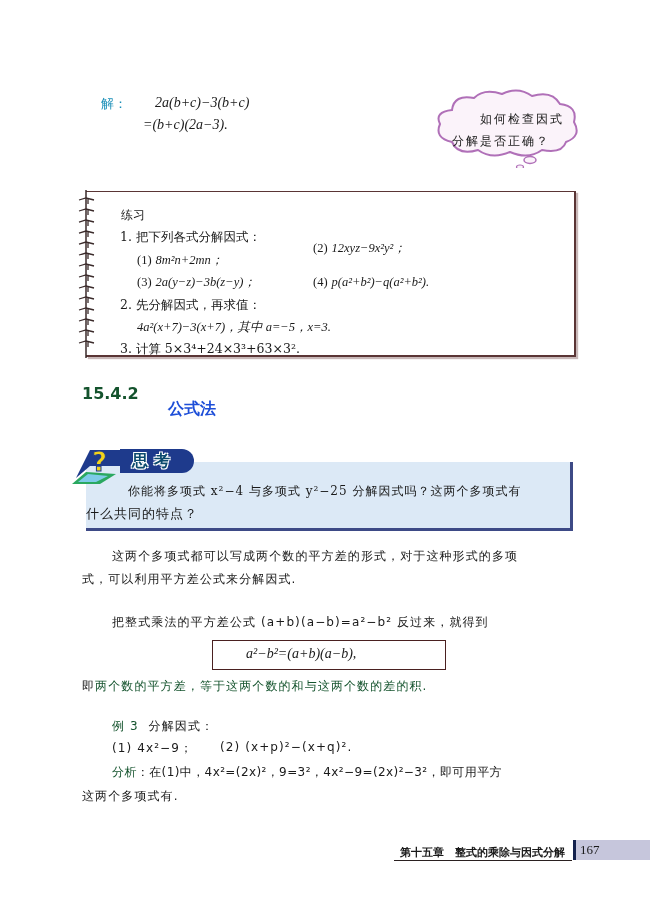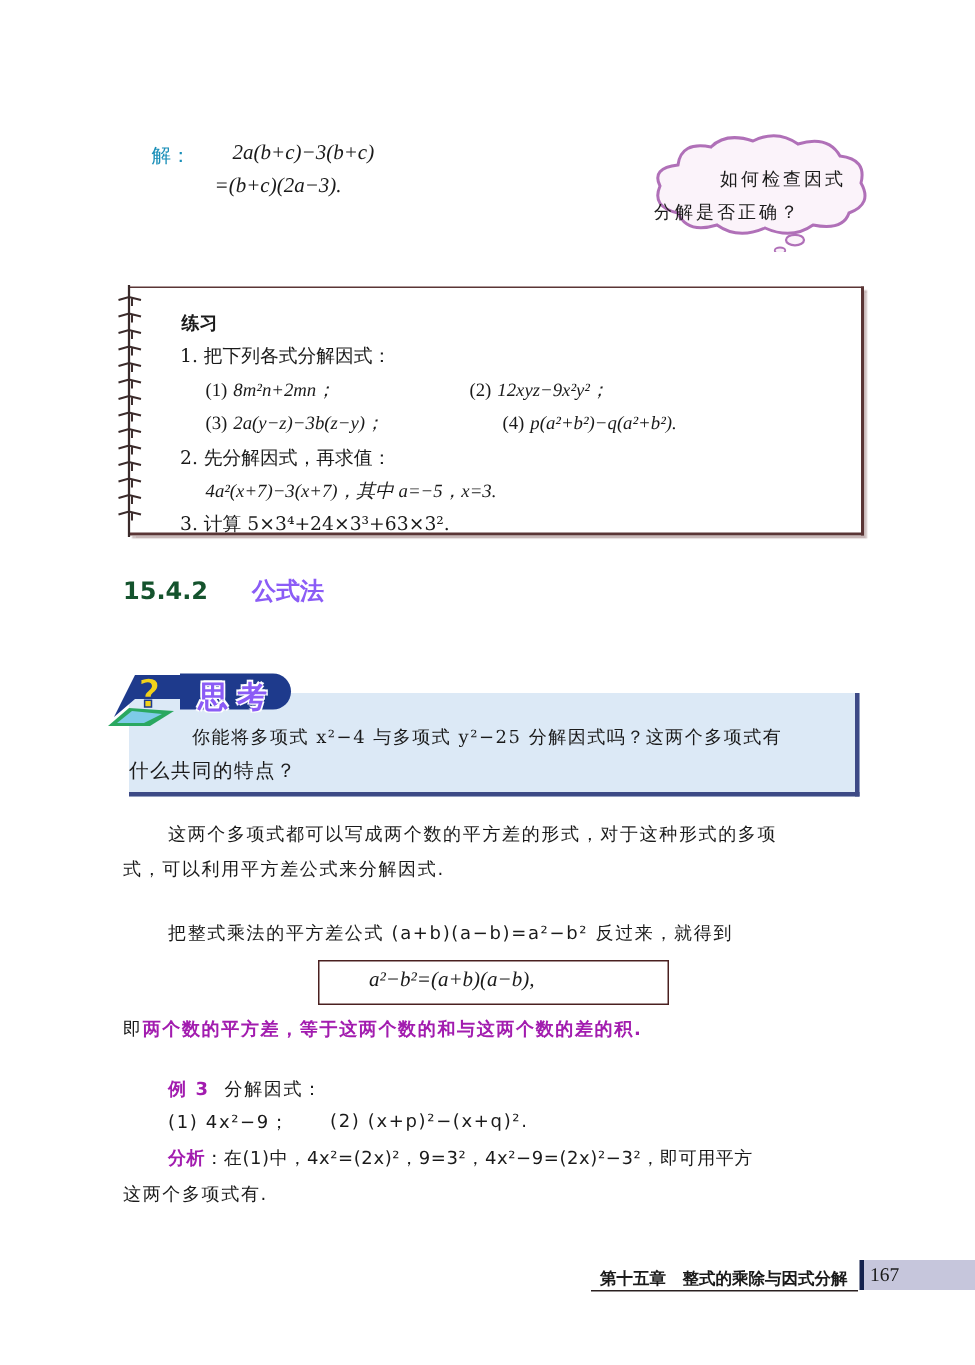--- a/index.html
+++ b/index.html
@@ -13,54 +13,54 @@
 
   
   .sol-label { left:101px; top:95px; font-size:13px; color:#1a8fb8; font-family:"DejaVu Sans", sans-serif; }
   .sol-line1 { left:155px; top:95px; font-size:14px; }
   .sol-line2 { left:143px; top:117px; font-size:14px; }
 
   
   .cloud { left:432px; top:88px; width:150px; height:72px; }
   .cloud-svg { position:absolute; left:0; top:0; }
   .cloud-text1 { left:480px; top:111px; font-size:12px; letter-spacing:2px; }
-  .cloud-text2 { left:436px; top:133px; font-size:12px; letter-spacing:2px;text-align:right; }
+  .cloud-text2 { left:452px; top:133px; font-size:12px; letter-spacing:2px;text-align:right; }
 
   
   .practice {
     left:86px; top:191px; width:488px; height:163px;
     border-top:1px solid #5a3535; border-right:2px solid #5a3535; border-bottom:2px solid #5a3535;
     box-shadow:2px 2px 1px #c8b8b8;
   }
   .spiral { left:76px; top:190px; width:28px; height:168px; }
-  .p-title { left:121px; top:207px; font-size:12px; font-weight:bold; font-family:"DejaVu Sans", sans-serif; }
+  .p-title { left:121px; top:207px; font-size:12px; font-weight:normal; font-family:"DejaVu Sans", sans-serif; }
   .p-row { font-size:12.5px; }
 
   
   .sec-num { left:82px; top:384px; font-size:16px; font-weight:bold; color:#14532d; font-family:"DejaVu Sans", sans-serif; }
-  .sec-title { left:168px; top:384px; font-size:16px; font-weight:bold; color:#8b5cf6; font-family:"DejaVu Sans", sans-serif; }
+  .sec-title { left:168px; top:399px; font-size:16px; font-weight:bold; color:#1d4ed8; font-family:"DejaVu Sans", sans-serif; }
 
   
   .think-box {
     left:86px; top:462px; width:484px; height:66px; background:#dce9f6;
     border-right:3px solid #3d4a86; border-bottom:3px solid #3d4a86;
   }
   .think-tab {
     left:120px; top:449px; width:74px; height:24px; background:#1e3a8c;
     border-radius:0 12px 12px 0;
   }
-  .think-tab-label { left:132px; top:451px; font-size:20px; font-weight:bold; color:#8b5cf6; letter-spacing:6px; font-family:"DejaVu Sans", sans-serif; text-shadow:1px 1px 0 #fff,-1px -1px 0 #fff,1px -1px 0 #fff,-1px 1px 0 #fff; }
+  .think-tab-label { left:132px; top:451px; font-size:16px; font-weight:bold; color:#0c4a6e; letter-spacing:6px; font-family:"DejaVu Sans", sans-serif; text-shadow:1px 1px 0 #fff,-1px -1px 0 #fff,1px -1px 0 #fff,-1px 1px 0 #fff; }
   .think-icon { left:70px; top:444px; width:56px; height:42px; }
   .think-line1 { left:128px; top:483px; font-size:12px; letter-spacing:1px; }
   .think-line2 { left:86px; top:505px; font-size:13px; letter-spacing:1px; }
 
   .para { font-size:12px; letter-spacing:1.1px; font-family:"DejaVu Sans", sans-serif; }
   .formula-box { left:212px; top:640px; width:232px; height:28px; border:1px solid #4a2020; }
   .formula-text { left:246px; top:646px; font-size:14px;font-style:italic; }
-  .blue { color:#a21caf;font-weight:bold; }
+  .blue { color:#14532d; }
 
   .footer-line { left:394px; top:860px; width:178px; height:1px; background:#2a2020; }
   .footer-text { left:400px; top:845px; font-size:11px; font-weight:bold; font-family:"DejaVu Sans", sans-serif; }
   .footer-bar { left:573px; top:840px; width:3px; height:20px; background:#14214d; }
   .footer-page { left:576px; top:840px; width:74px; height:20px; background:#c6c6dc; }
   .footer-page-num { left:580px; top:842px; font-size:13px; font-family:Liberation Serif, serif; }
 </style>
 </head>
 <body>
 
@@ -97,29 +97,29 @@
     <path d="M3,142 L10,140 L18,142 M12,140 L12,146"></path>
     <path d="M3,153 L10,151 L18,153 M12,151 L12,157"></path>
   </g>
 </svg>
 <div class="abs p-title">练习</div>
 <div class="abs p-row" style="left:120px;top:229px;">1. 把下列各式分解因式：</div>
 <div class="abs p-row" style="left:137px;top:252px;">
   <span class="num">(1)</span>
   <span class="math">8m²n+2mn；</span>
 </div>
-<div class="abs p-row" style="left:313px;top:252px;">
+<div class="abs p-row" style="left:313px;top:240px;">
   <span class="num">(2)</span>
   <span class="math">12xyz−9x²y²；</span>
 </div>
 <div class="abs p-row" style="left:137px;top:274px;">
   <span class="num">(3)</span>
   <span class="math">2a(y−z)−3b(z−y)；</span>
 </div>
-<div class="abs p-row" style="left:313px;top:274px;margin-left:22px;">
+<div class="abs p-row" style="left:313px;top:274px;">
   <span class="num">(4)</span>
   <span class="math">p(a²+b²)−q(a²+b²).</span>
 </div>
 <div class="abs p-row" style="left:120px;top:297px;">2. 先分解因式，再求值：</div>
 <div class="abs p-row math" style="left:137px;top:319px;">4a²(x+7)−3(x+7)，其中 a=−5，x=3.</div>
 <div class="abs p-row" style="left:120px;top:341px;">3. 计算 5×3⁴+24×3³+63×3².</div>
 
 <div class="abs sec-num">15.4.2</div>
 <div class="abs sec-title">公式法</div>
 

